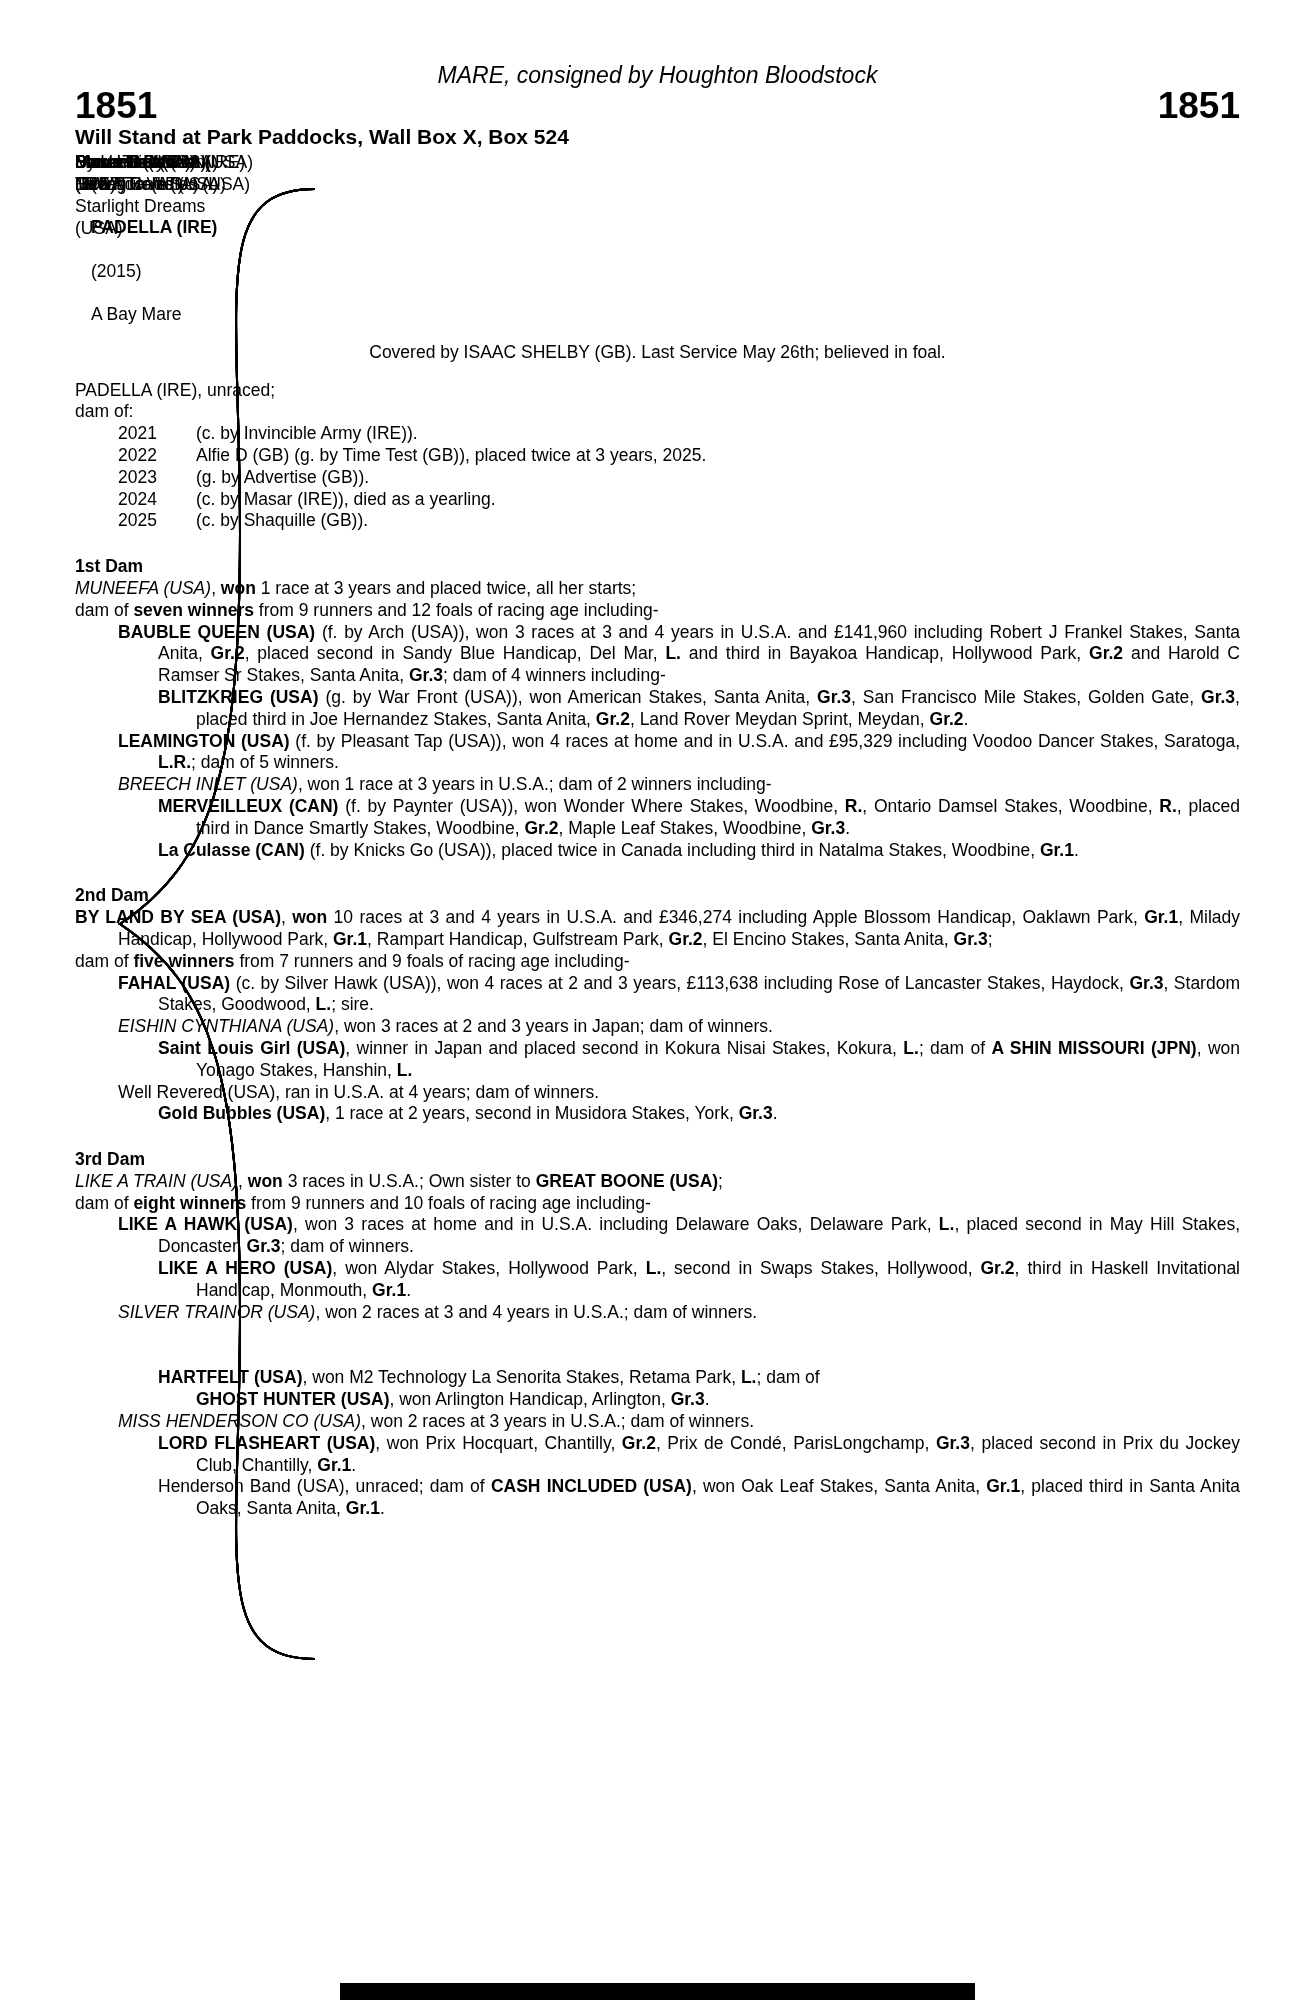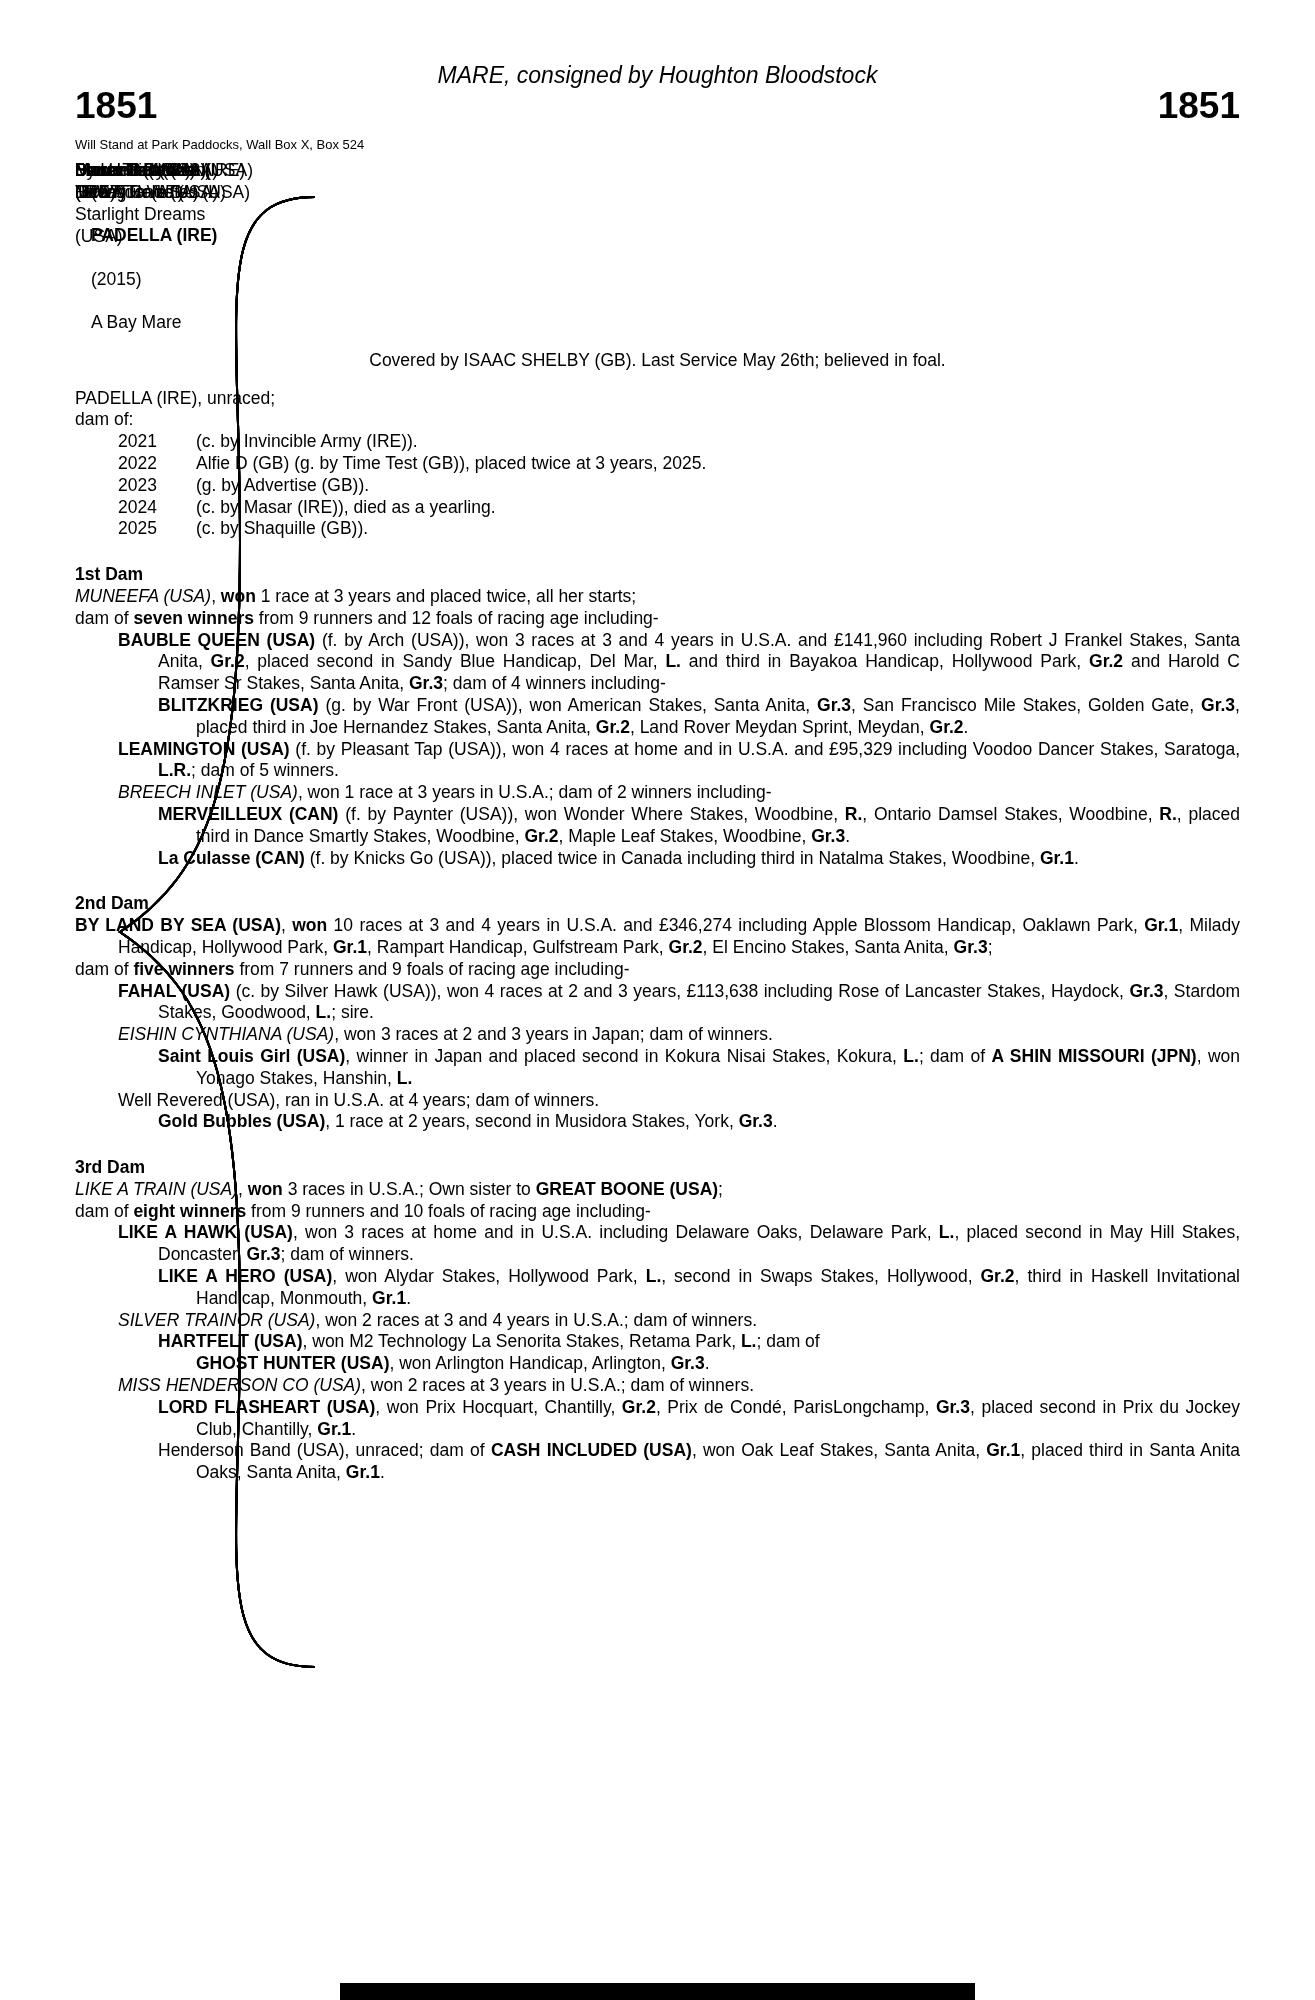--- a/index.html
+++ b/index.html
@@ -6,21 +6,21 @@
   html,body { background:#fff; }
   body {
     width:1315px; height:2000px; position:relative; overflow:hidden;
     color:#000; font-family:"Liberation Sans", sans-serif;
     font-size:17.5px; line-height:21.8px;
   }
   .page { padding:64px 75px 0 75px; }
 
   .consignor { text-align:center; font-style:italic; font-size:23px; line-height:22px; }
   .lot-row { display:flex; justify-content:space-between; font-size:37px; font-weight:bold; line-height:40px; margin-top:0px; }
-  .stand { font-weight:normal; font-size:13px; margin-top:8px; }
+  .stand { font-weight:bold; font-size:21px; }
 
   .pedigree { position:relative; height:180px; margin-top:4px; }
   .ped-abs { position:absolute; white-space:pre-line; }
   .pos-subject { left:16px; top:42; }
   .pos-brace-main { left:203; top:24; width:24; height:126; }
   .pos-sire { left:240; top:18; }
   .pos-dam  { left:240; top:101; }
   .pos-brace-sire { left:428; top:6;  width:18; height:80; }
   .pos-brace-dam  { left:428; top:92; width:18; height:76; }
   .pos-gp1 { left:455; top:10; }
@@ -181,21 +181,21 @@
       <p class="para" style="padding-left: 83px; text-indent: -40px;"><span class="i">EISHIN CYNTHIANA (USA)</span><span>, won 3 races at 2 and 3 years in Japan; dam of winners.</span></p>
       <p class="para" style="padding-left: 121px; text-indent: -38px;"><span class="b">Saint Louis Girl (USA)</span><span>, winner in Japan and placed second in Kokura Nisai Stakes, Kokura, </span><span class="b">L.</span><span>; dam of </span><span class="b">A SHIN MISSOURI (JPN)</span><span>, won Yonago Stakes, Hanshin, </span><span class="b">L.</span></p>
       <p class="para" style="padding-left: 83px; text-indent: -40px;"><span>Well Revered (USA), ran in U.S.A. at 4 years; dam of winners.</span></p>
       <p class="para" style="padding-left: 121px; text-indent: -38px;"><span class="b">Gold Bubbles (USA)</span><span>, 1 race at 2 years, second in Musidora Stakes, York, </span><span class="b">Gr.3</span><span>.</span></p>
       <div class="section-heading">3rd Dam</div>
       <p class="para" style="padding-left: 43px; text-indent: -43px;"><span class="i">LIKE A TRAIN (USA)</span><span>, </span><span class="b">won</span><span> 3 races in U.S.A.; Own sister to </span><span class="b">GREAT BOONE (USA)</span><span>;</span></p>
       <p class="para" style="padding-left: 43px; text-indent: -43px;"><span>dam of </span><span class="b">eight winners</span><span> from 9 runners and 10 foals of racing age including-</span></p>
       <p class="para" style="padding-left: 83px; text-indent: -40px;"><span class="b">LIKE A HAWK (USA)</span><span>, won 3 races at home and in U.S.A. including Delaware Oaks, Delaware Park, </span><span class="b">L.</span><span>, placed second in May Hill Stakes, Doncaster, </span><span class="b">Gr.3</span><span>; dam of winners.</span></p>
       <p class="para" style="padding-left: 121px; text-indent: -38px;"><span class="b">LIKE A HERO (USA)</span><span>, won Alydar Stakes, Hollywood Park, </span><span class="b">L.</span><span>, second in Swaps Stakes, Hollywood, </span><span class="b">Gr.2</span><span>, third in Haskell Invitational Handicap, Monmouth, </span><span class="b">Gr.1</span><span>.</span></p>
       <p class="para" style="padding-left: 83px; text-indent: -40px;"><span class="i">SILVER TRAINOR (USA)</span><span>, won 2 races at 3 and 4 years in U.S.A.; dam of winners.</span></p>
-      <p class="para" style="padding-left: 121px; text-indent: -38px;"><span class="b">HARTFELT (USA)</span><span>, won M2 Technology La Senorita Stakes, Retama Park, </span><span class="b">L.</span><span>; dam of</span></p>
+      <p class="para" style="padding-left: 121px; text-indent: -38px; margin-top: 44px;"><span class="b">HARTFELT (USA)</span><span>, won M2 Technology La Senorita Stakes, Retama Park, </span><span class="b">L.</span><span>; dam of</span></p>
       <p class="para" style="padding-left: 121px; text-indent: 0px;"><span class="b">GHOST HUNTER (USA)</span><span>, won Arlington Handicap, Arlington, </span><span class="b">Gr.3</span><span>.</span></p>
       <p class="para" style="padding-left: 83px; text-indent: -40px;"><span class="i">MISS HENDERSON CO (USA)</span><span>, won 2 races at 3 years in U.S.A.; dam of winners.</span></p>
       <p class="para" style="padding-left: 121px; text-indent: -38px;"><span class="b">LORD FLASHEART (USA)</span><span>, won Prix Hocquart, Chantilly, </span><span class="b">Gr.2</span><span>, Prix de Condé, ParisLongchamp, </span><span class="b">Gr.3</span><span>, placed second in Prix du Jockey Club, Chantilly, </span><span class="b">Gr.1</span><span>.</span></p>
       <p class="para" style="padding-left: 121px; text-indent: -38px;"><span>Henderson Band (USA), unraced; dam of </span><span class="b">CASH INCLUDED (USA)</span><span>, won Oak Leaf Stakes, Santa Anita, </span><span class="b">Gr.1</span><span>, placed third in Santa Anita Oaks, Santa Anita, </span><span class="b">Gr.1</span><span>.</span></p>
     </div>
 
 </div>
 
 <div class="bottom-mark"></div>
 

